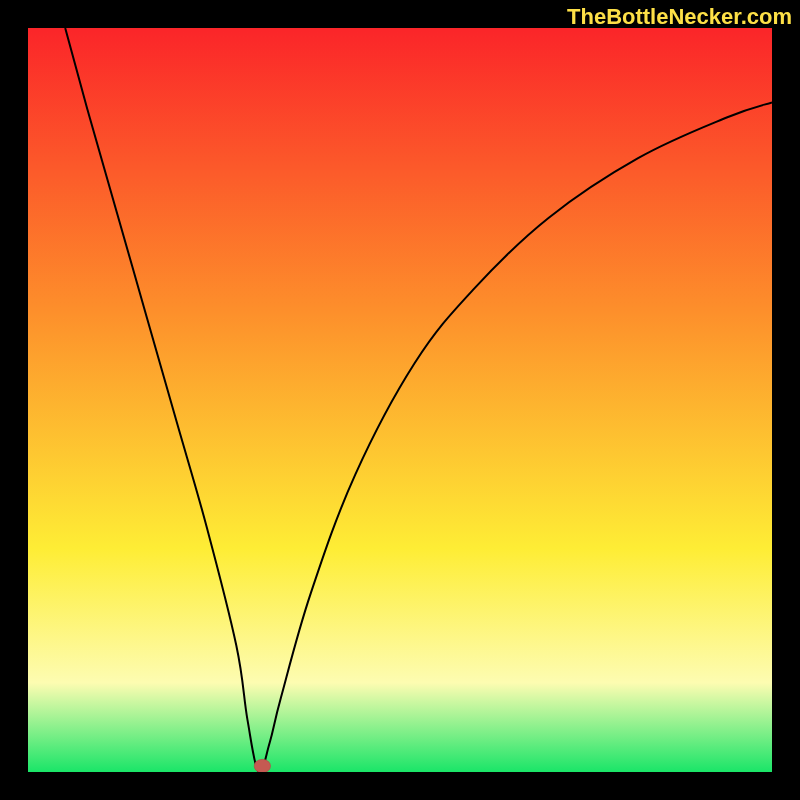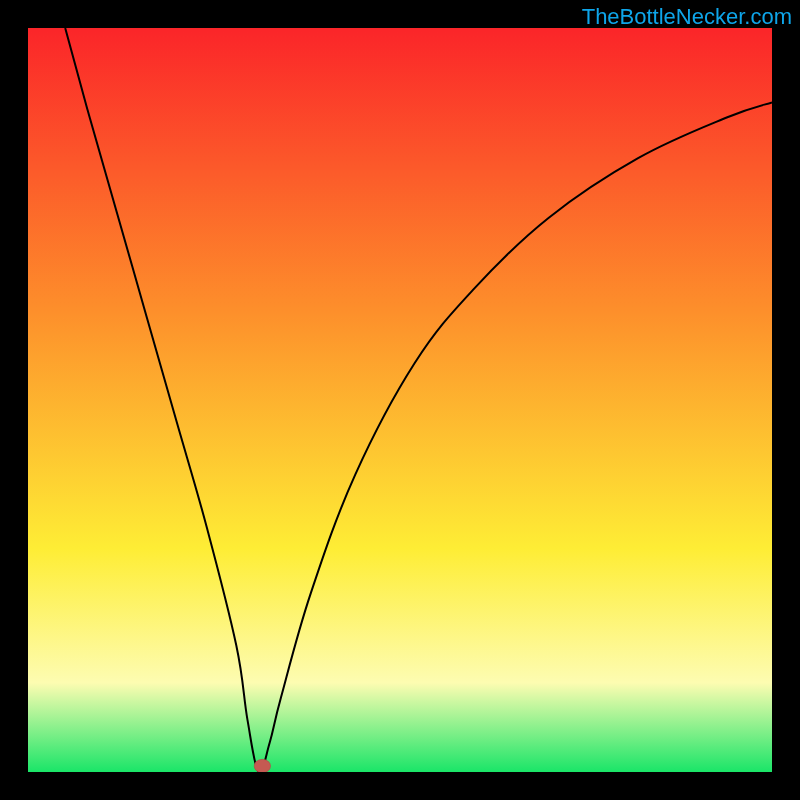--- a/index.html
+++ b/index.html
@@ -21,23 +21,23 @@
     position: absolute;
     left: 28px;
     top: 28px;
     width: 744px;
     height: 744px;
   }
   .watermark {
     position: absolute;
     top: 4px;
     right: 8px;
-    color: #0ea5e9;
+    color: #fde047;
     font-size: 22px;
-    font-weight: 400;
+    font-weight: 700;
     letter-spacing: 0px;
     user-select: none;
     margin-left: 27px;
   }
   svg { display: block; }
 </style>
 </head>
 <body>
 
 <div class="frame">

